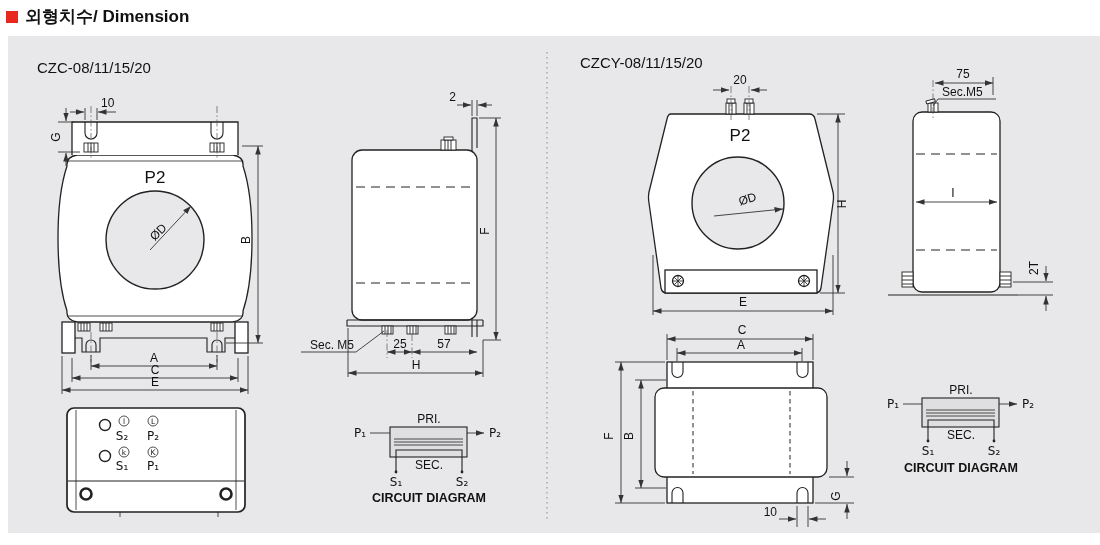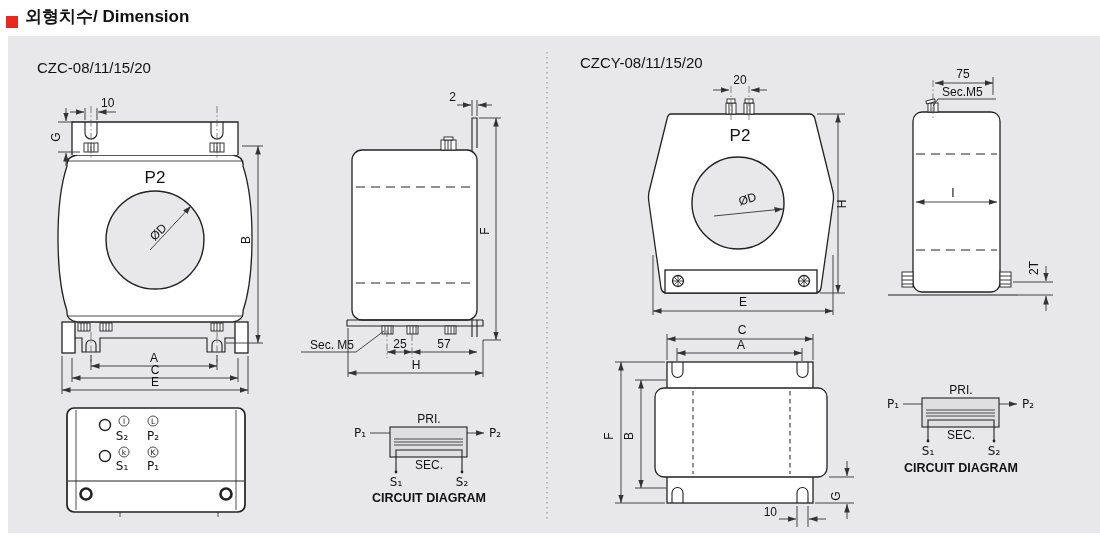--- a/index.html
+++ b/index.html
@@ -1,18 +1,18 @@
 <!DOCTYPE html>
 <html><head>
 <meta charset="utf-8">
 <style>
   html,body{margin:0;padding:0}
   body{width:1100px;height:545px;background:#fff;position:relative;overflow:hidden;
        font-family:"Liberation Sans",sans-serif}
-  .hdr{position:absolute;top:5px;left:6px;display:flex;align-items:flex-end;gap:7px;z-index:2}
+  .hdr{position:absolute;top:5px;left:6px;display:flex;align-items:center;gap:7px;z-index:2}
   .bullet{width:12px;height:12px;background:#e8281e}
   .hdr-title{font-weight:bold;font-size:17px;color:#111}
   svg{position:absolute;left:0;top:0}
   .panel{fill:#e8e8ea}
   .ow{fill:#fff;stroke:#222;stroke-width:1.3}
   .ow2{fill:#fff;stroke:#222;stroke-width:1.7}
   .ln{fill:none;stroke:#222;stroke-width:1.1}
   .thin{fill:none;stroke:#222;stroke-width:0.8}
   .hole{fill:#e8e8ea;stroke:#222;stroke-width:1.4}
   .dim{fill:none;stroke:#333;stroke-width:0.9}

